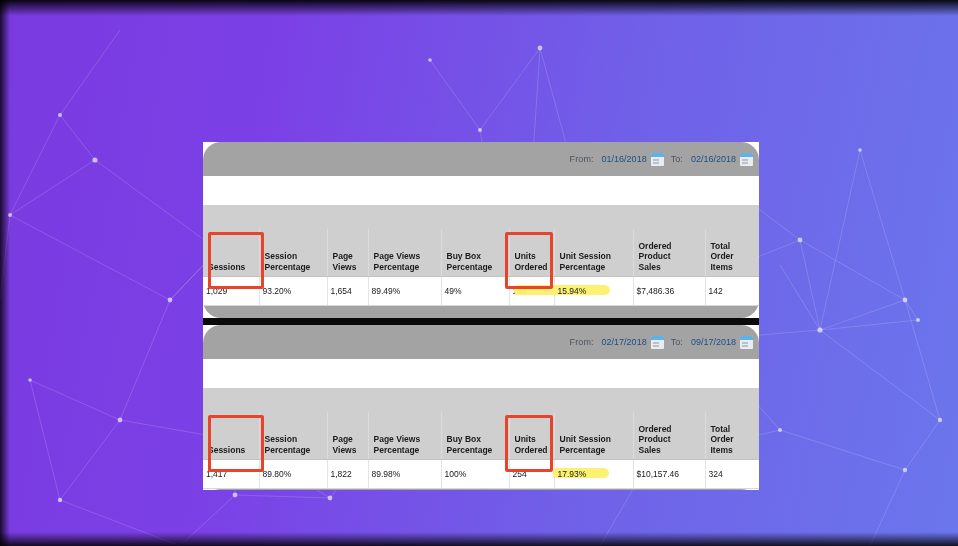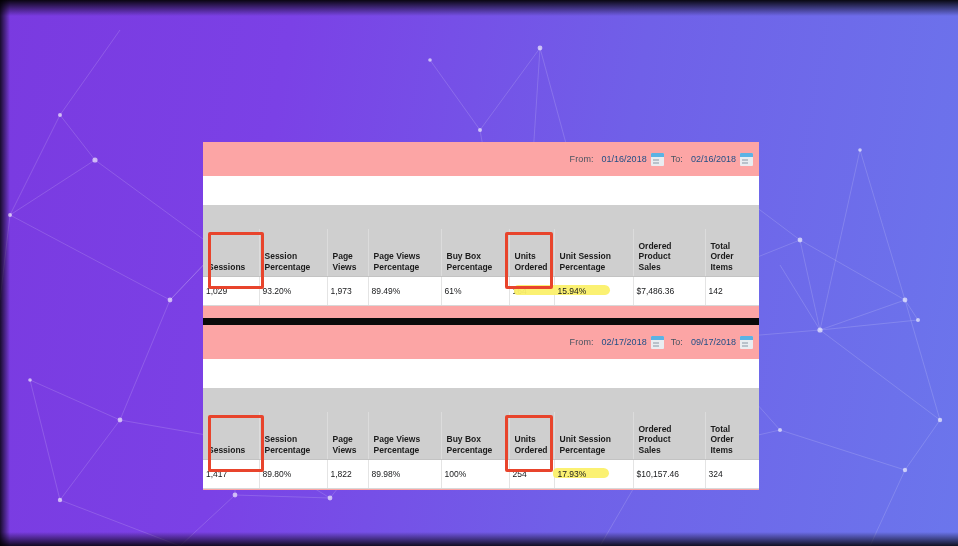--- a/index.html
+++ b/index.html
@@ -57,21 +57,22 @@
     left: 203px;
     top: 142px;
     width: 556px;
     height: 348px;
     background: #ffffff;
     overflow: hidden;
   }
 
   .report-block {
     position: relative;
-    background: #fca5a5;
+    background: #a3a3a3;
+    border-radius: 18px;
   }
   .report-block.first { height: 176px; }
   .report-block.second { height: 165px; }
 
   .divider-bar {
     height: 7px;
     background: #0a0a0a;
     width: 100%;
   }
 
@@ -334,23 +335,23 @@
             <th>Units Ordered</th>
             <th>Unit Session Percentage</th>
             <th>Ordered Product Sales</th>
             <th>Total Order Items</th>
           </tr>
         </thead>
         <tbody>
           <tr>
             <td>1,029</td>
             <td>93.20%</td>
-            <td>1,973</td>
+            <td>1,654</td>
             <td>89.49%</td>
-            <td>61%</td>
+            <td>49%</td>
             <td>164</td>
             <td>
               <span class="hl-wrap">
                 <span class="hl-mark wide"></span>
                 <span class="hl-text">15.94%</span>
               </span>
             </td>
             <td>$7,486.36</td>
             <td>142</td>
           </tr>

